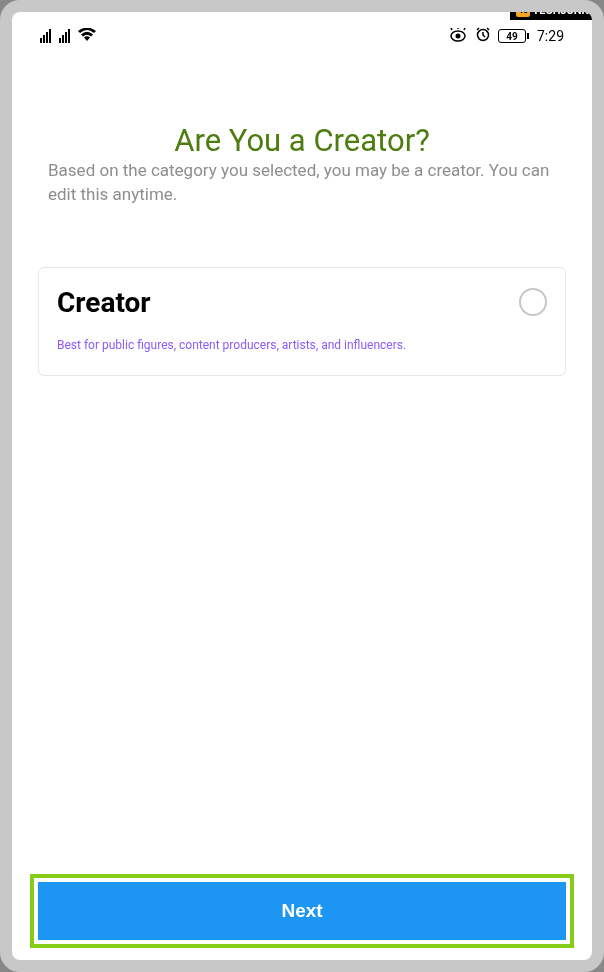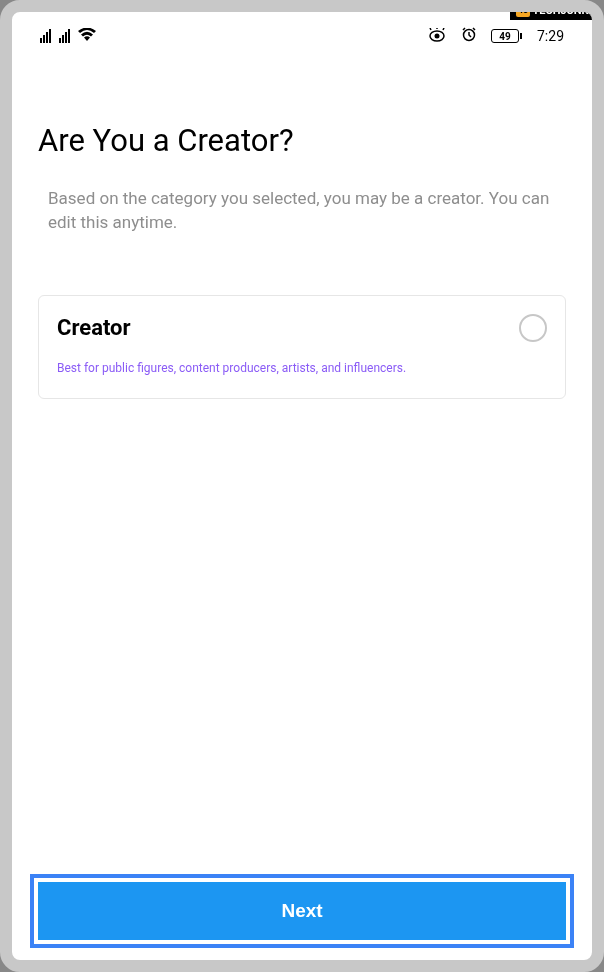--- a/index.html
+++ b/index.html
@@ -57,21 +57,21 @@
       height: 40px;
     }
     .status-left {
       display: flex;
       align-items: center;
       gap: 8px;
     }
     .status-right {
       display: flex;
       align-items: center;
-      gap: 14px;
+      gap: 7px;
     }
     .signal-bars {
       display: flex;
       align-items: flex-end;
       gap: 1px;
       height: 14px;
     }
     .signal-bars span {
       width: 2px;
       background: #000;
@@ -114,23 +114,22 @@
     .time {
       font-size: 14px;
       margin-left: 4px;
     }
     .content {
       padding: 70px 26px 0 26px;
     }
     .title {
       font-size: 31px;
       font-weight: 400;
-      text-align: left;
-      color: #000000;
-      margin-bottom: 28px;
+      text-align: center;
+      color: #4d7c0f;
     }
     .subtitle {
       font-size: 17px;
       color: #8e8e8e;
       line-height: 1.4;
       margin-bottom: 60px;
       padding: 0 10px;
     }
     .option-card {
       border: 1px solid #e6e6e6;
@@ -139,21 +138,21 @@
       margin-bottom: 24px;
       cursor: pointer;
     }
     .option-header {
       display: flex;
       justify-content: space-between;
       align-items: center;
       margin-bottom: 18px;
     }
     .option-title {
-      font-size: 22px;
+      font-size: 28px;
       font-weight: 700;
       color: #000;
     }
     .radio {
       width: 28px;
       height: 28px;
       border-radius: 50%;
       border: 2px solid #c7c7c7;
       display: flex;
       align-items: center;
@@ -173,21 +172,21 @@
     .option-description {
       font-size: 12px;
       color: #8b5cf6;
       line-height: 1.35;
     }
     .next-button-wrapper {
       position: absolute;
       bottom: 12px;
       left: 18px;
       right: 18px;
-      border: 4px solid #3b82f6;
+      border: 4px solid #84cc16;
       padding: 4px;
     }
     .next-button {
       width: 100%;
       background: #1c96f2;
       color: #fff;
       border: none;
       padding: 18px;
       font-size: 19px;
       font-weight: 600;

